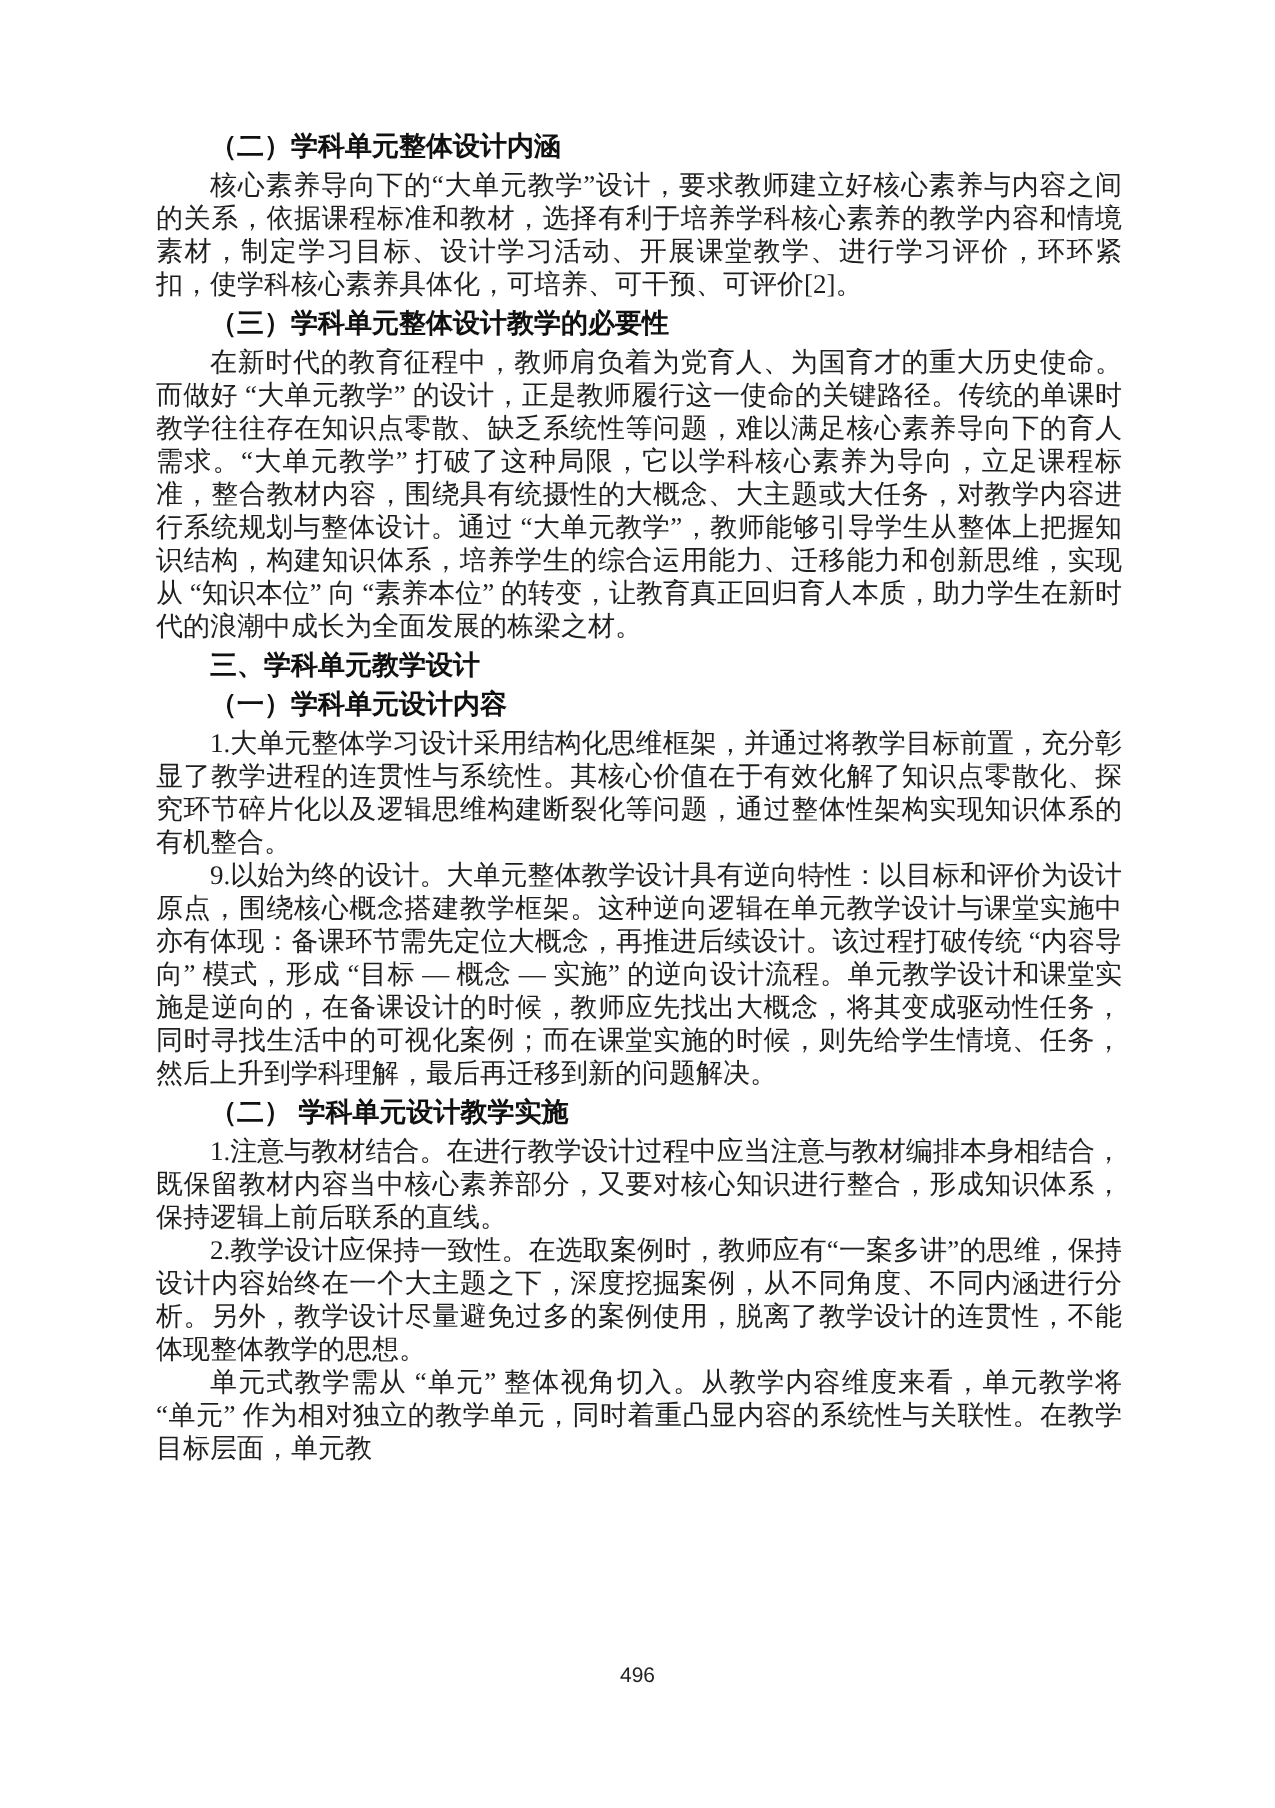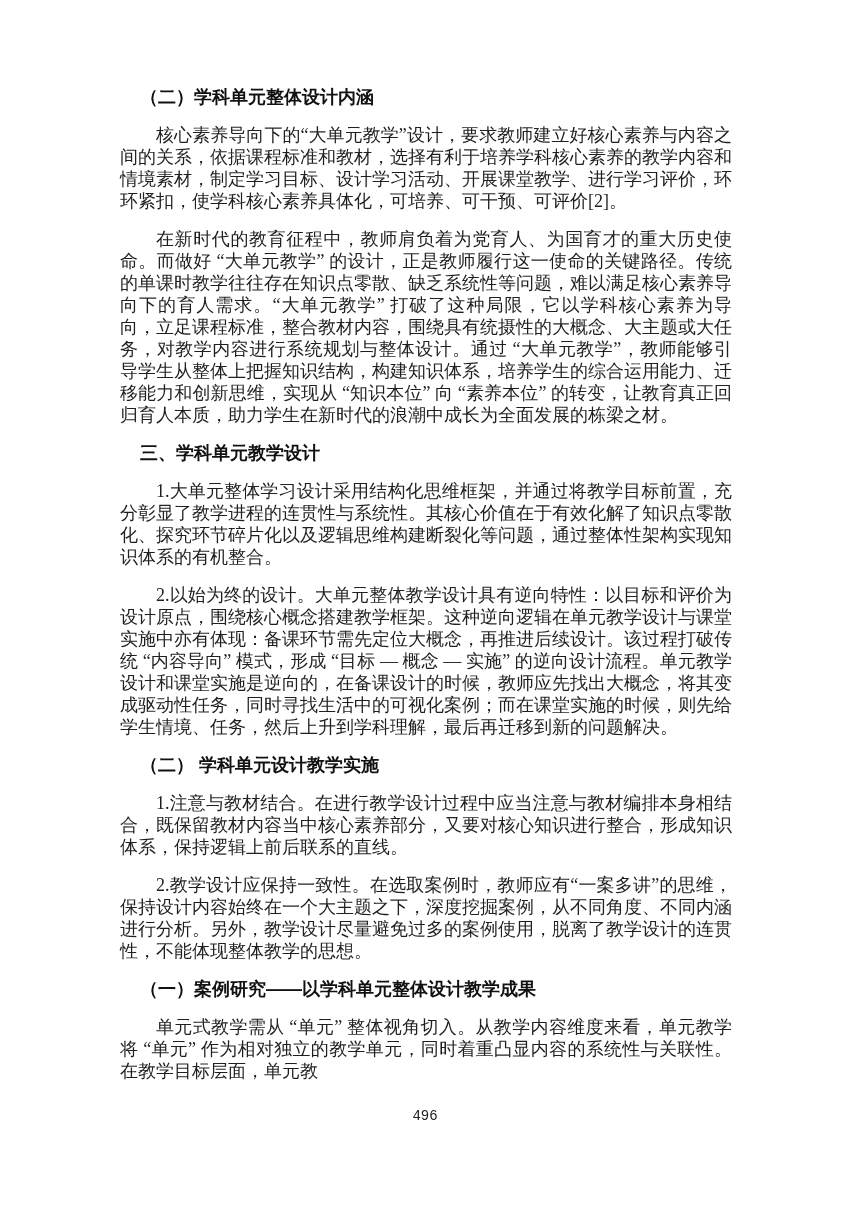--- a/index.html
+++ b/index.html
@@ -20,53 +20,54 @@
     left: 104px;
     top: 82px;
     width: 644px;
     font-family: "Liberation Serif", "DejaVu Serif", serif;
     font-size: 18px;
     line-height: 22px;
     text-align: justify;
     text-justify: inter-ideograph;
   }
   .content .p {
-    margin: 16px;
+    margin: 0;
     text-indent: 2em;
   }
   .content .h1,
   .content .h2 {
     margin: 4px 0;
     text-indent: 2em;
     font-weight: bold;
     font-family: "Liberation Sans", "DejaVu Sans", sans-serif;
     color: #111111;
   }
   .page-number {
     position: absolute;
     top: 1108px;
     left: 0;
     width: 100%;
     text-align: center;
-    font-family: Liberation Mono, monospace;
+    font-family: Liberation Sans, sans-serif;
     font-size: 14px;
     color: #222222;
   }
 </style>
 </head>
 <body>
 
 <div class="page">
   <div class="content">
       <div class="h2">（二）学科单元整体设计内涵</div>
       <div class="p">核心素养导向下的“大单元教学”设计，要求教师建立好核心素养与内容之间的关系，依据课程标准和教材，选择有利于培养学科核心素养的教学内容和情境素材，制定学习目标、设计学习活动、开展课堂教学、进行学习评价，环环紧扣，使学科核心素养具体化，可培养、可干预、可评价[2]。</div>
+      <div class="h2">（三）学科单元整体设计教学的必要性</div>
       <div class="p">在新时代的教育征程中，教师肩负着为党育人、为国育才的重大历史使命。而做好 “大单元教学” 的设计，正是教师履行这一使命的关键路径。传统的单课时教学往往存在知识点零散、缺乏系统性等问题，难以满足核心素养导向下的育人需求。“大单元教学” 打破了这种局限，它以学科核心素养为导向，立足课程标准，整合教材内容，围绕具有统摄性的大概念、大主题或大任务，对教学内容进行系统规划与整体设计。通过 “大单元教学”，教师能够引导学生从整体上把握知识结构，构建知识体系，培养学生的综合运用能力、迁移能力和创新思维，实现从 “知识本位” 向 “素养本位” 的转变，让教育真正回归育人本质，助力学生在新时代的浪潮中成长为全面发展的栋梁之材。</div>
       <div class="h1">三、学科单元教学设计</div>
+      <div class="h2">（一）学科单元设计内容</div>
       <div class="p">1.大单元整体学习设计采用结构化思维框架，并通过将教学目标前置，充分彰显了教学进程的连贯性与系统性。其核心价值在于有效化解了知识点零散化、探究环节碎片化以及逻辑思维构建断裂化等问题，通过整体性架构实现知识体系的有机整合。</div>
-      <div class="p">2.以始为终的设计。大单元整体教学设计具有逆向特性：以目标和评价为设计原点，围绕核心概念搭建教学框架。这种逆向逻辑在单元教学设计与课堂实施中亦有体现：备课环节需先定位大概念，再推进后续设计。该过程打破传统 “内容导向” 模式，形成 “目标 — 概念 — 实施” 的逆向设计流程。单元教学设计和课堂实施是逆向的，在备课设计的时候，教师应先找出大概念，将其变成驱动性任务，同时寻找生活中的可视化案例；而在课堂实施的时候，则先给学生情境、任务，然后上升到学科理解，最后再迁移到新的问题解决。</div>
+      <div class="p">9.以始为终的设计。大单元整体教学设计具有逆向特性：以目标和评价为设计原点，围绕核心概念搭建教学框架。这种逆向逻辑在单元教学设计与课堂实施中亦有体现：备课环节需先定位大概念，再推进后续设计。该过程打破传统 “内容导向” 模式，形成 “目标 — 概念 — 实施” 的逆向设计流程。单元教学设计和课堂实施是逆向的，在备课设计的时候，教师应先找出大概念，将其变成驱动性任务，同时寻找生活中的可视化案例；而在课堂实施的时候，则先给学生情境、任务，然后上升到学科理解，最后再迁移到新的问题解决。</div>
       <div class="h2">（二） 学科单元设计教学实施</div>
       <div class="p">1.注意与教材结合。在进行教学设计过程中应当注意与教材编排本身相结合，既保留教材内容当中核心素养部分，又要对核心知识进行整合，形成知识体系，保持逻辑上前后联系的直线。</div>
       <div class="p">2.教学设计应保持一致性。在选取案例时，教师应有“一案多讲”的思维，保持设计内容始终在一个大主题之下，深度挖掘案例，从不同角度、不同内涵进行分析。另外，教学设计尽量避免过多的案例使用，脱离了教学设计的连贯性，不能体现整体教学的思想。</div>
-      <div class="h2">（一）案例研究——以学科单元整体设计教学成果</div>
       <div class="p">单元式教学需从 “单元” 整体视角切入。从教学内容维度来看，单元教学将 “单元” 作为相对独立的教学单元，同时着重凸显内容的系统性与关联性。在教学目标层面，单元教</div>
     </div>
   <div class="page-number">496</div>
 </div>
 
 </body></html>

